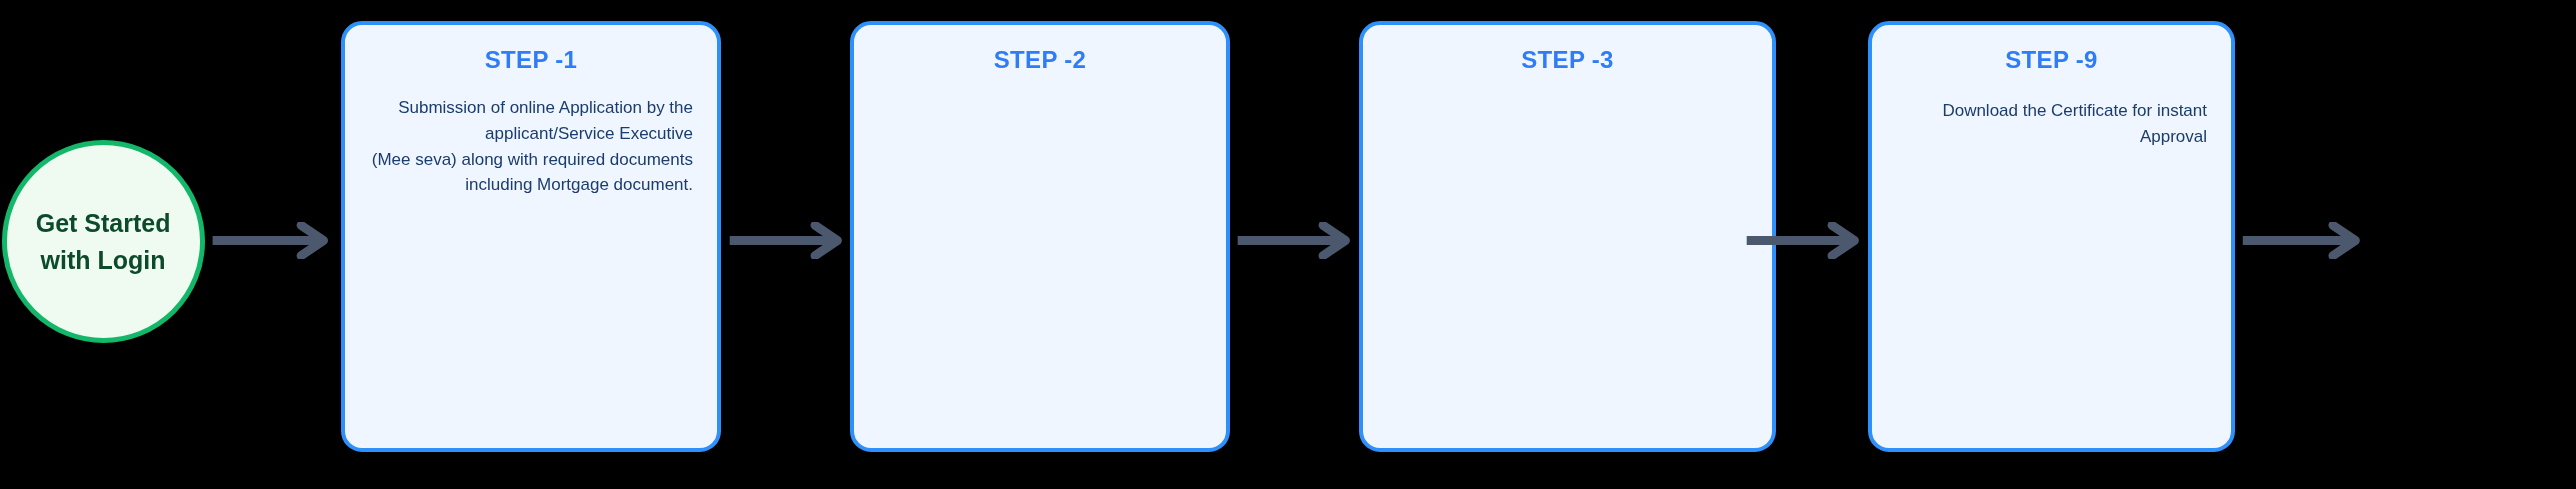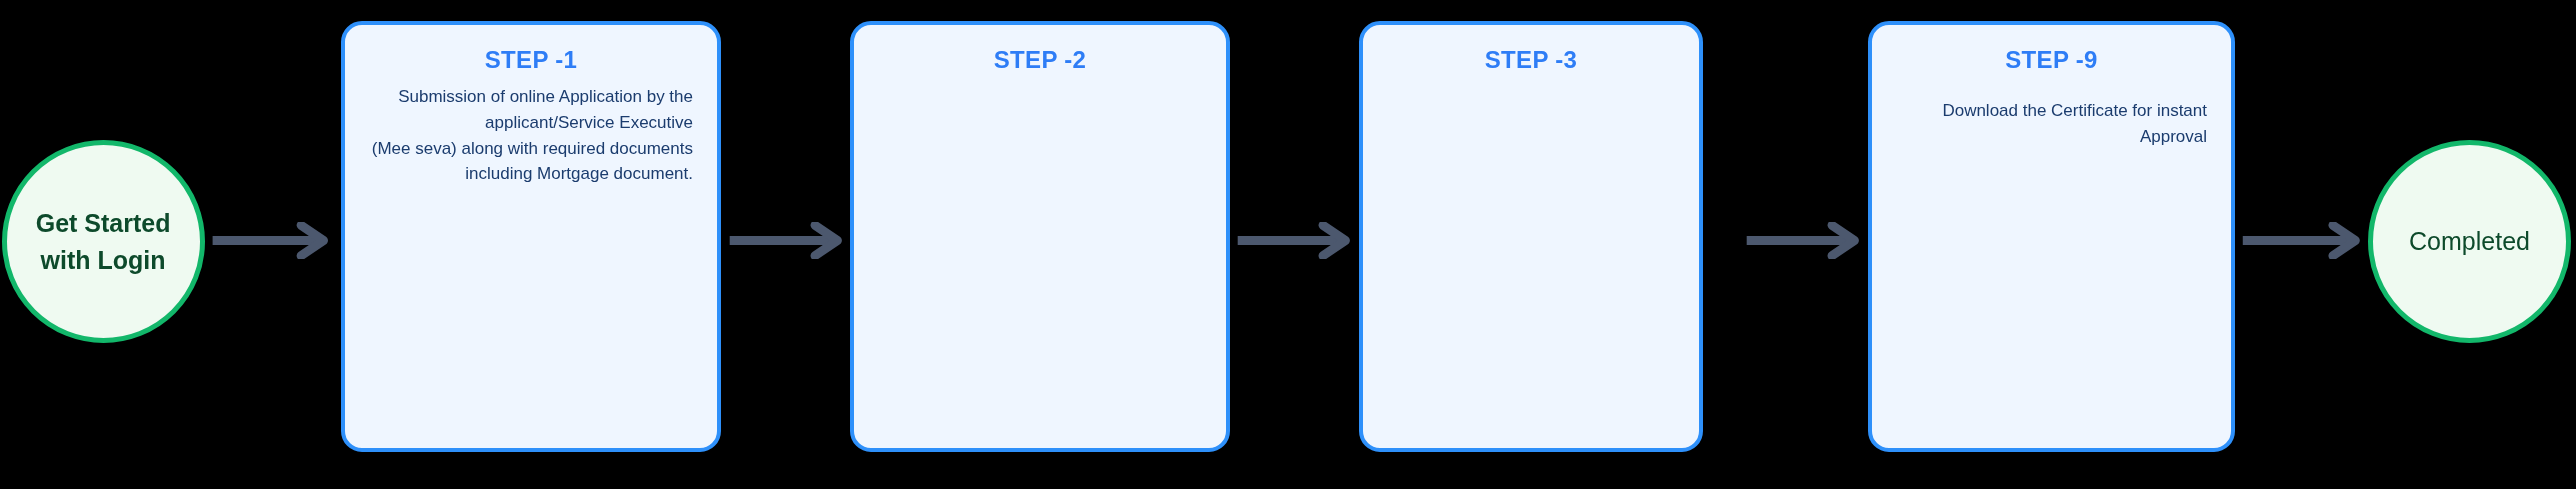--- a/index.html
+++ b/index.html
@@ -69,33 +69,33 @@
     border: 4.8px solid #2E90FA;
     border-radius: 21px;
     padding: 21px 24px 16px 24px;
     display: flex;
     flex-direction: column;
     align-items: center;
   }
 
   #step-card-1 { left: 341px;  width: 380px; }
   #step-card-2 { left: 850px; width: 380px; }
-  #step-card-3 { left: 1359px; width: 344px; }
+  #step-card-3 { left: 1359px; width: 417px; }
   #step-card-4 { left: 1868px; width: 367px; }
 
   .step-title {
     color: #2E7DF6;
     font-weight: 700;
     font-size: 24px;
     letter-spacing: 0.3px;
     text-align: center;
     margin: 0 0 24px 0;
   }
 
-  #step-card-1 .step-title { margin-bottom: 10px; }
+  #step-card-1 .step-title { margin-bottom: 21px; }
 
   .step-body {
     color: #1B3C6E;
     font-size: 17px;
     line-height: 1.52;
     text-align: right;
     white-space: pre-line;
     margin: 0;
   }
 
@@ -170,18 +170,15 @@
     <div class="step-body">Download the Certificate for instant Approval</div>
   </div>
 
   <div class="arrow" id="arrow-5">
     <svg width="121" height="37" viewBox="0 0 150 46" xmlns="http://www.w3.org/2000/svg">
       <line x1="2" y1="23" x2="134" y2="23" stroke="#4C586E" stroke-width="11" stroke-linecap="butt"></line>
       <polyline points="114,4 142,23 114,42" fill="none" stroke="#4C586E" stroke-width="11" stroke-linecap="round" stroke-linejoin="round"></polyline>
     </svg>
   </div>
 
-  <div class="node-circle" id="end-node">
-    <span class="circle-label">Completed</span>
-  </div>
 
 </div>
 
 
 </body></html>

